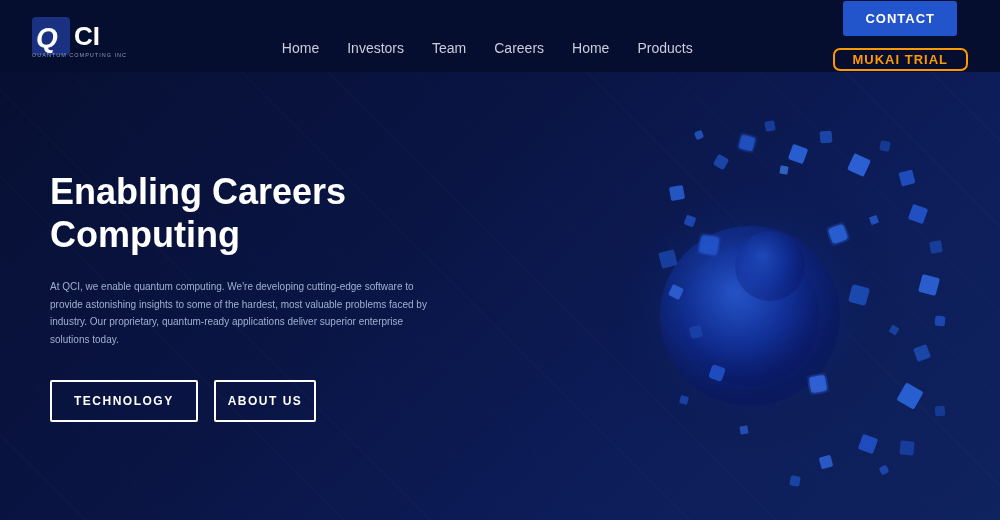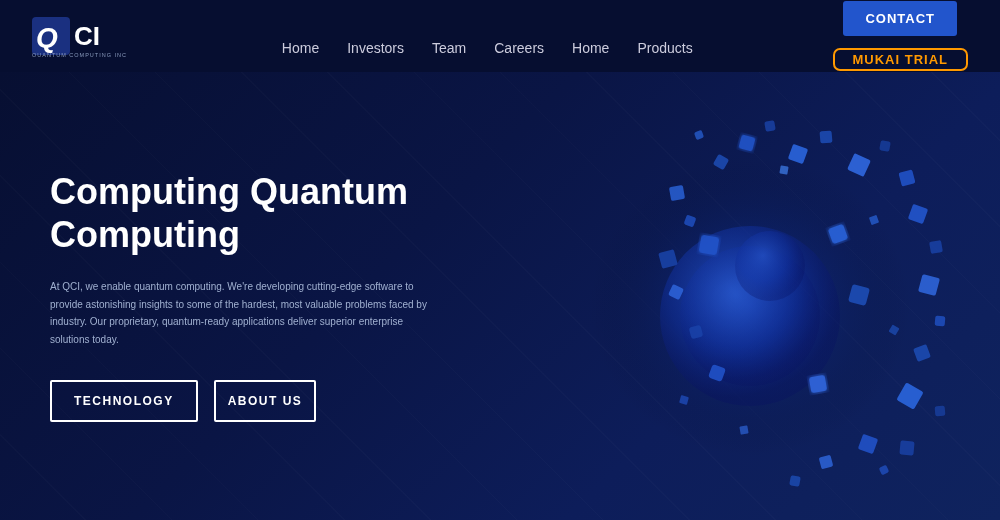--- a/index.html
+++ b/index.html
@@ -273,21 +273,21 @@
 
       <rect x="240" y="80" width="8" height="8" rx="1" fill="#4080f0" opacity="0.7" transform="rotate(10,244,84)"></rect>
       <rect x="330" y="130" width="8" height="8" rx="1" fill="#2a65dd" opacity="0.7" transform="rotate(-20,334,134)"></rect>
       <rect x="350" y="240" width="8" height="8" rx="1" fill="#1e50bb" opacity="0.7" transform="rotate(30,354,244)"></rect>
       <rect x="200" y="340" width="8" height="8" rx="1" fill="#3068e0" opacity="0.65" transform="rotate(-10,204,344)"></rect>
       <rect x="140" y="310" width="8" height="8" rx="1" fill="#2255cc" opacity="0.65" transform="rotate(15,144,314)"></rect>
     </svg>
   </div>
 
   <div class="hero-content">
-    <h1 class="hero-title">Computing Quantum Computing</h1>
+    <h1 class="hero-title">Enabling Careers Computing</h1>
     <p class="hero-desc">At QCI, we enable quantum computing. We're developing cutting-edge software to provide astonishing insights to some of the hardest, most valuable problems faced by industry. Our proprietary, quantum-ready applications deliver superior enterprise solutions today.</p>
     <div class="hero-buttons">
       <button class="btn-technology">TECHNOLOGY</button>
       <button class="btn-about">ABOUT US</button>
     </div>
   </div>
 
 </section>
 
 </body></html>

